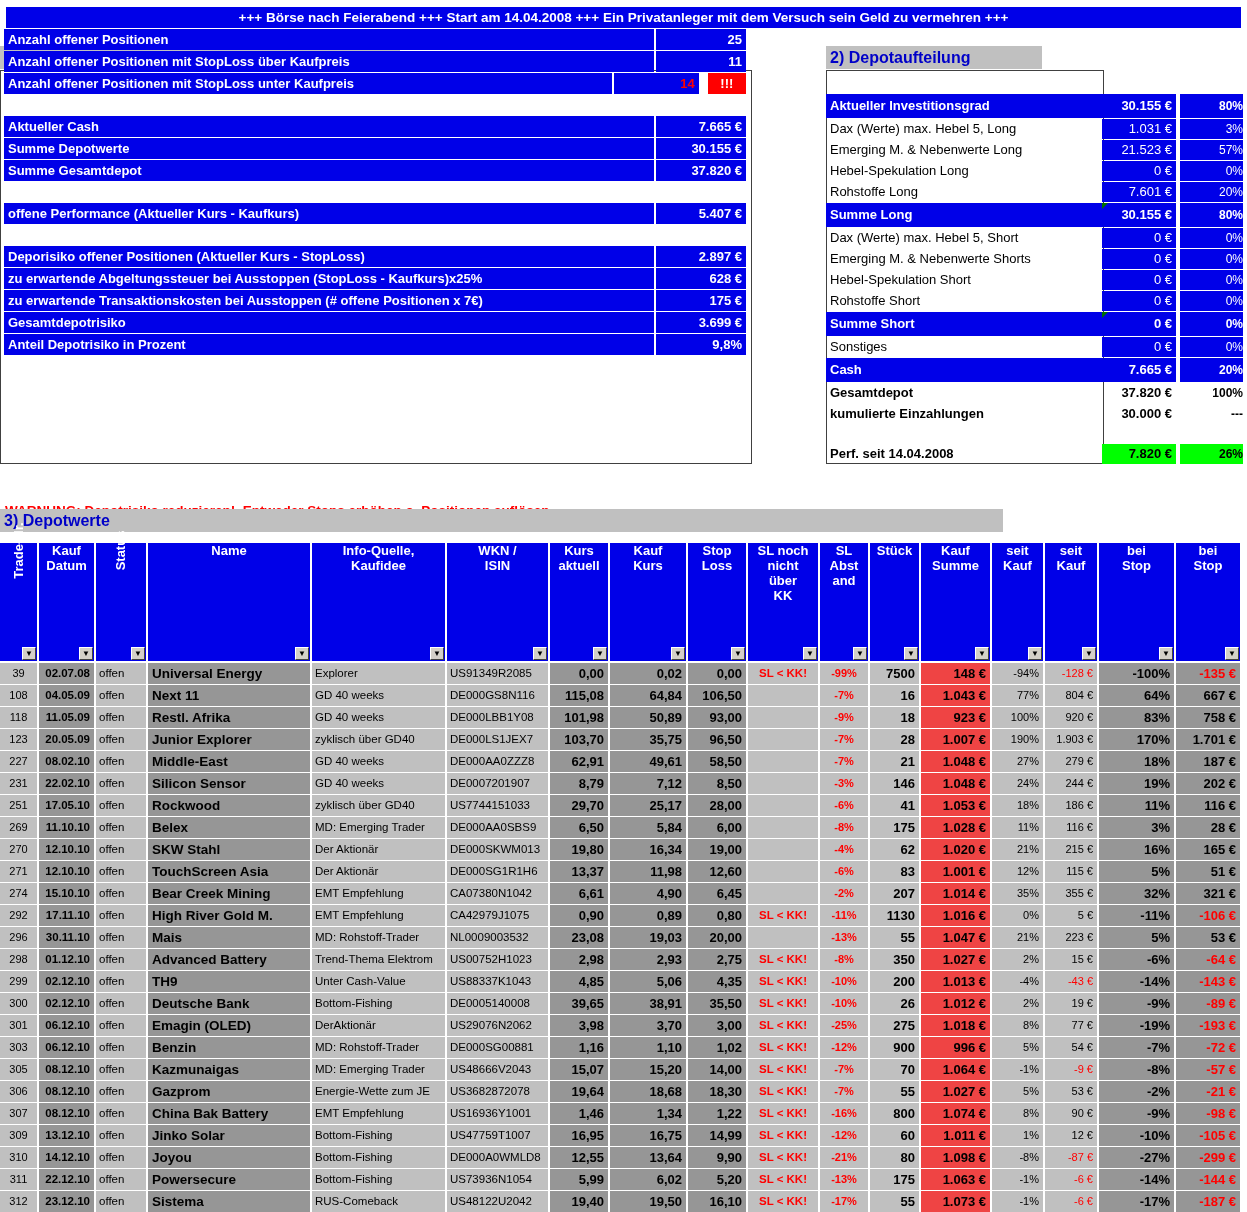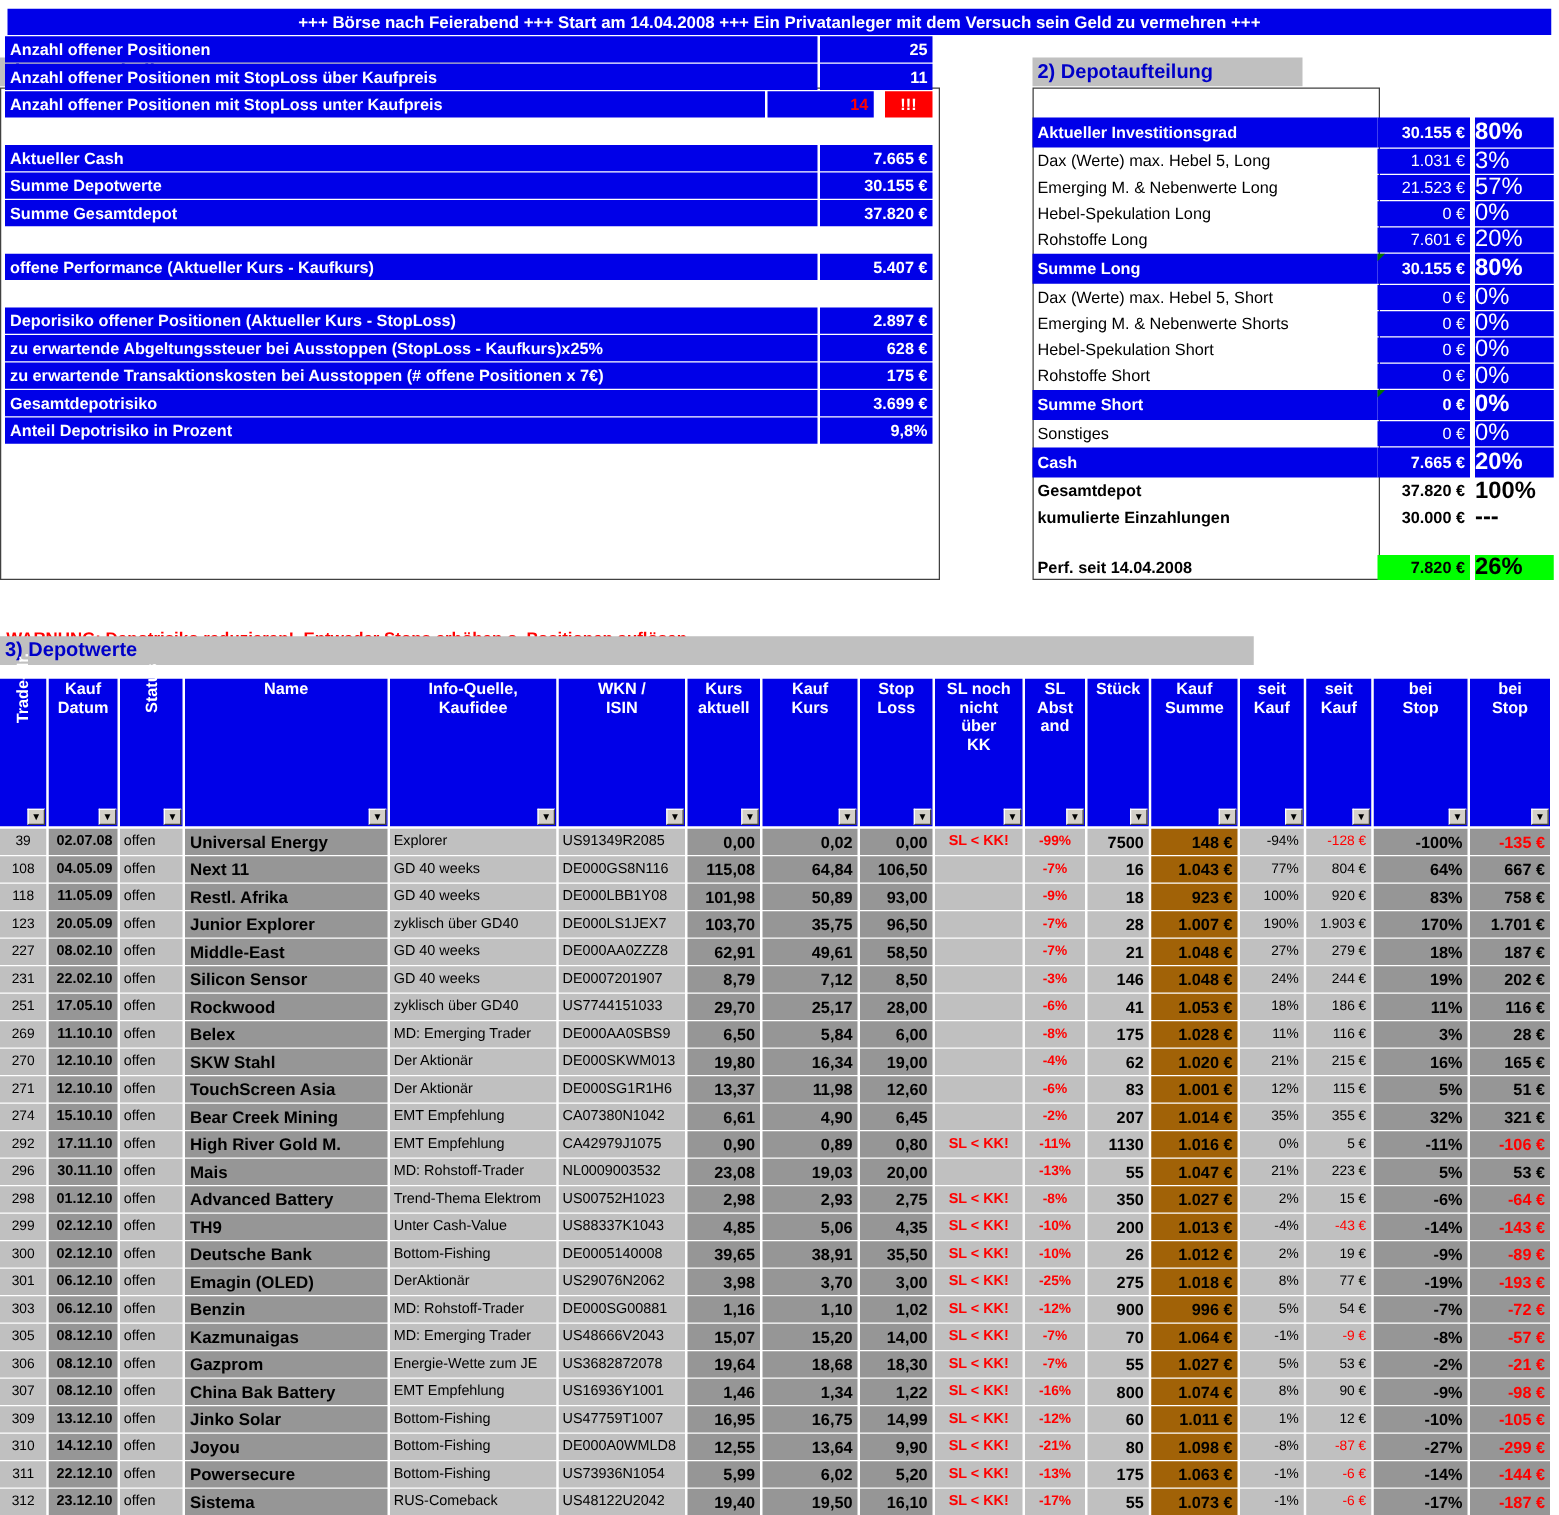--- a/index.html
+++ b/index.html
@@ -30,21 +30,21 @@
                  line-height:21px;text-align:center;margin-left:9px;}
   .s1spacer{height:21px;}
   .warning{position:absolute;left:5px;top:363px;color:#FF0000;font-weight:bold;font-size:13.5px;white-space:pre;}
   
   #sec2-rows{position:absolute;left:826px;top:94px;width:421px;}
   .s2row{display:flex;height:20px;margin-bottom:1px;}
   .s2row .l2{width:276px;font-size:13px;line-height:20px;padding-left:4px;box-sizing:border-box;
              white-space:nowrap;overflow:hidden;}
   .s2row .e2{width:74px;text-align:right;font-size:13px;line-height:20px;padding-right:4px;
              box-sizing:border-box;margin-left:0px;position:relative;}
-  .s2row .p2{width:63px;text-align:left;font-size:19px;line-height:20px;margin-left:4px;}
+  .s2row .p2{width:63px;text-align:right;font-size:12px;line-height:20px;margin-left:4px;}
   .s2row.header{height:24px;}
   .s2row.header .l2,.s2row.header .e2,.s2row.header .p2{background:#0000E8;color:#fff;font-weight:bold;line-height:24px;}
   .s2row.detail .l2{background:transparent;color:#000;}
   .s2row.detail .e2,.s2row.detail .p2{background:#0000E8;color:#fff;}
   .s2row.plain .l2,.s2row.plain .e2,.s2row.plain .p2{background:transparent;color:#000;font-weight:bold;}
   .s2row.perf .l2{background:transparent;color:#000;font-weight:bold;}
   .s2row.perf .e2,.s2row.perf .p2{background:#00FF00;color:#000;font-weight:bold;}
   .s2row .e2.marker::before{content:"";position:absolute;left:0;top:0;border-top:6px solid #007000;
                             border-right:6px solid transparent;}
   .s2spacer{height:19px;}
@@ -66,21 +66,21 @@
   .c2{background:#C0C0C0;font-size:11.5px;padding-left:3px;}
   .c3{background:#969696;font-size:13.5px;font-weight:bold;padding-left:4px;}
   .c4{background:#C0C0C0;font-size:11.5px;padding-left:3px;}
   .c5{background:#C0C0C0;font-size:11.5px;padding-left:3px;}
   .c6{background:#969696;font-size:13px;font-weight:bold;text-align:right;padding-right:4px;}
   .c7{background:#969696;font-size:13px;font-weight:bold;text-align:right;padding-right:4px;}
   .c8{background:#969696;font-size:13px;font-weight:bold;text-align:right;padding-right:4px;}
   .c9{background:#C0C0C0;font-size:11.5px;font-weight:bold;color:#FF0000;text-align:center;}
   .c10{background:#C0C0C0;font-size:11px;font-weight:bold;color:#FF0000;text-align:center;}
   .c11{background:#C0C0C0;font-size:13px;font-weight:bold;text-align:right;padding-right:4px;}
-  .c12{background:#a16207;font-size:13px;font-weight:bold;text-align:right;padding-right:4px;}
+  .c12{background:#ef4444;font-size:13px;font-weight:bold;text-align:right;padding-right:4px;}
   .c13{background:#C0C0C0;font-size:11px;text-align:right;padding-right:4px;}
   .c14{background:#C0C0C0;font-size:11px;text-align:right;padding-right:4px;}
   .c15{background:#969696;font-size:13px;font-weight:bold;text-align:right;padding-right:4px;}
   .c16{background:#969696;font-size:13px;font-weight:bold;text-align:right;padding-right:4px;}
   .neg{color:#FF0000;}
 </style>
 </head>
 <body>
 
 <div class="page">

